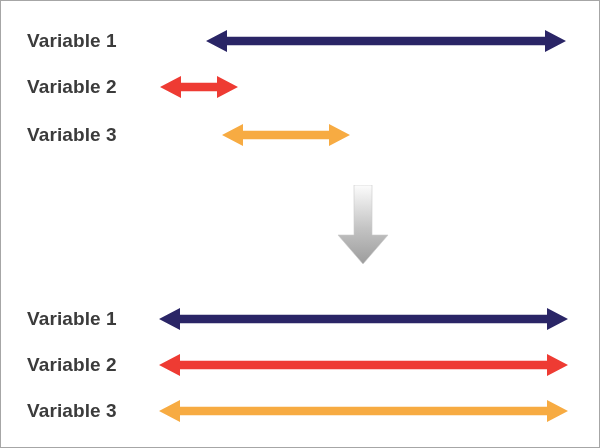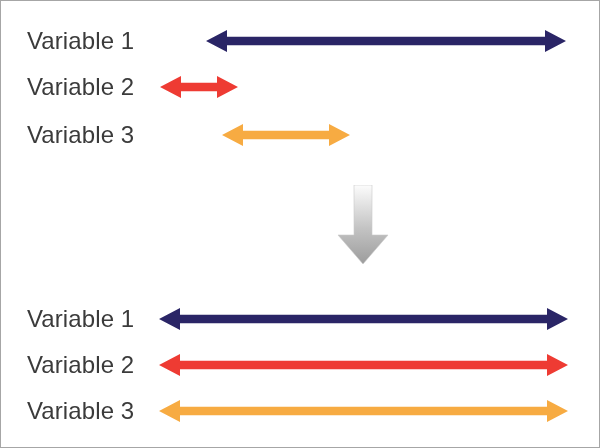--- a/index.html
+++ b/index.html
@@ -33,24 +33,25 @@
     left: 0;
     width: 600px;
     height: 40px;
   }
   .row-label {
     position: absolute;
     left: 26px;
     top: 0;
     height: 40px;
     line-height: 40px;
-    font-size: 24px;
+    font-size: 19px;
     color: #3b3b3b;
     letter-spacing: 0.1px;
     white-space: nowrap;
+    font-weight: bold;
   }
   .row-arrow {
     position: absolute;
     top: 0;
     height: 40px;
   }
   .row-arrow svg {
     display: block;
     width: 100%;
     height: 100%;

